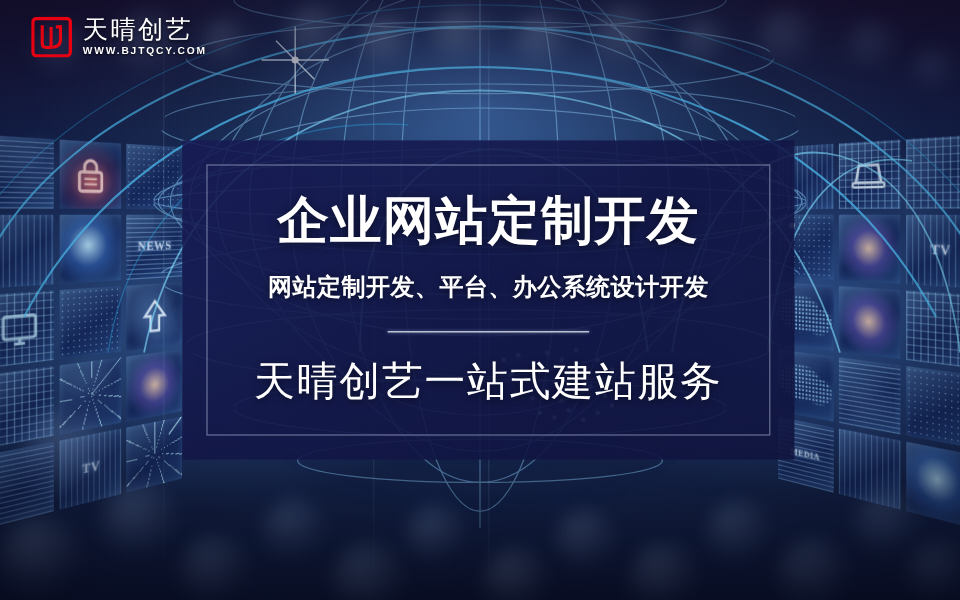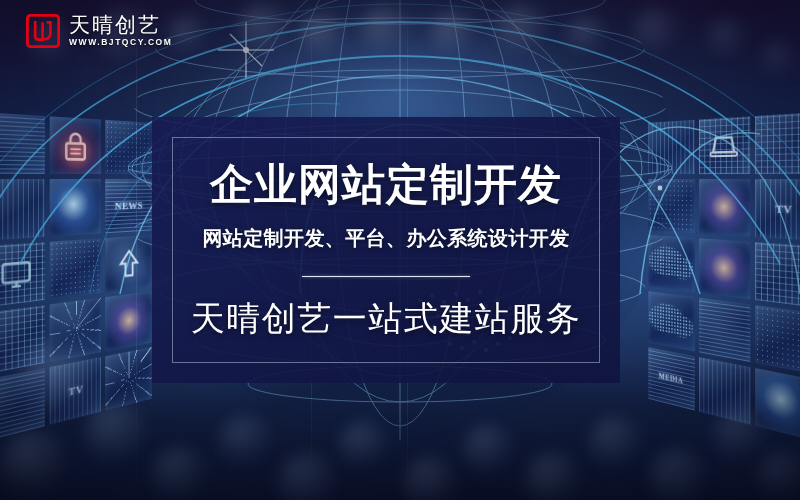--- a/index.html
+++ b/index.html
@@ -186,21 +186,21 @@
     font-weight:bold;
     letter-spacing:1.55px;
     color:#ffffff;
     text-shadow:0 1px 2px rgba(0,0,0,0.8);
   }
 
   
   .panel {
     position:absolute;
     left:152px; top:117px;
-    width:468px; height:266px;
+    width:510px; height:266px;
     background:linear-gradient(150deg, rgba(23,27,84,0.88) 0%, rgba(19,23,72,0.9) 45%, rgba(16,20,62,0.9) 100%);
     z-index:30;
   }
   .panel-inner {
     position:absolute;
     left:20px; top:20px; right:20px; bottom:20px;
     border:1px solid rgba(212,224,248,0.45);
     display:flex; flex-direction:column;
     align-items:center; justify-content:center;
   }
@@ -210,21 +210,21 @@
     font-weight:bold;
     font-size:43px;
     line-height:1;
     letter-spacing:1px;
     color:#ffffff;
     white-space:nowrap;
     margin-top:-2px;
     text-shadow:0 2px 7px rgba(0,0,0,0.55);
   }
   .subtitle {
-    font-family:Liberation Mono, monospace;
+    font-family:Liberation Serif, serif;
     font-weight:bold;
     font-size:20px;
     line-height:1;
     letter-spacing:0.4px;
     color:#ffffff;
     white-space:nowrap;
     margin-top:24px;
     text-shadow:0 1px 5px rgba(0,0,0,0.6);
   }
   .divider {

